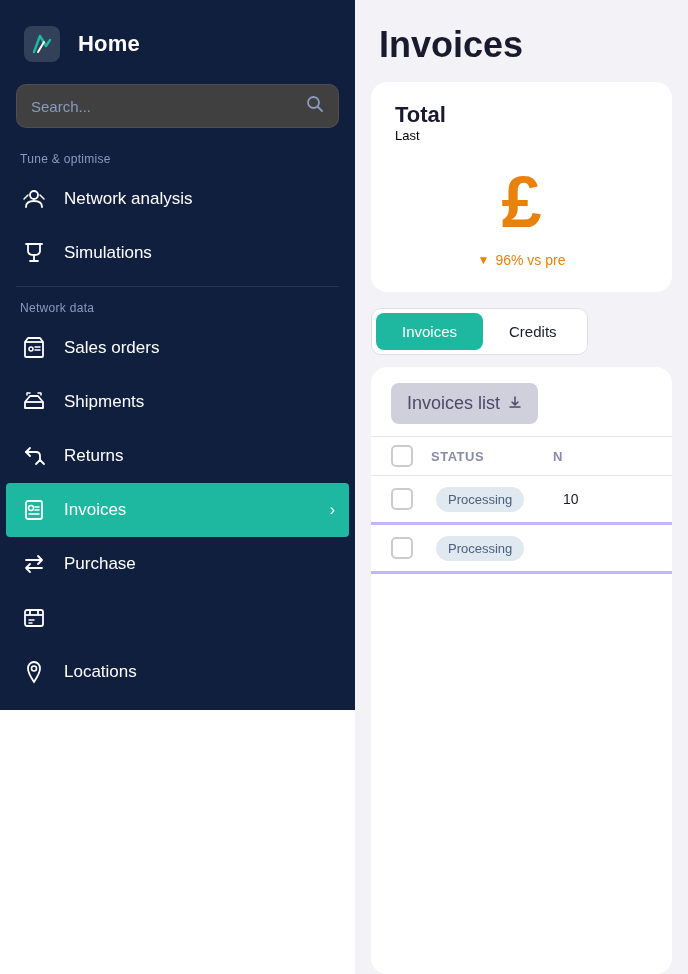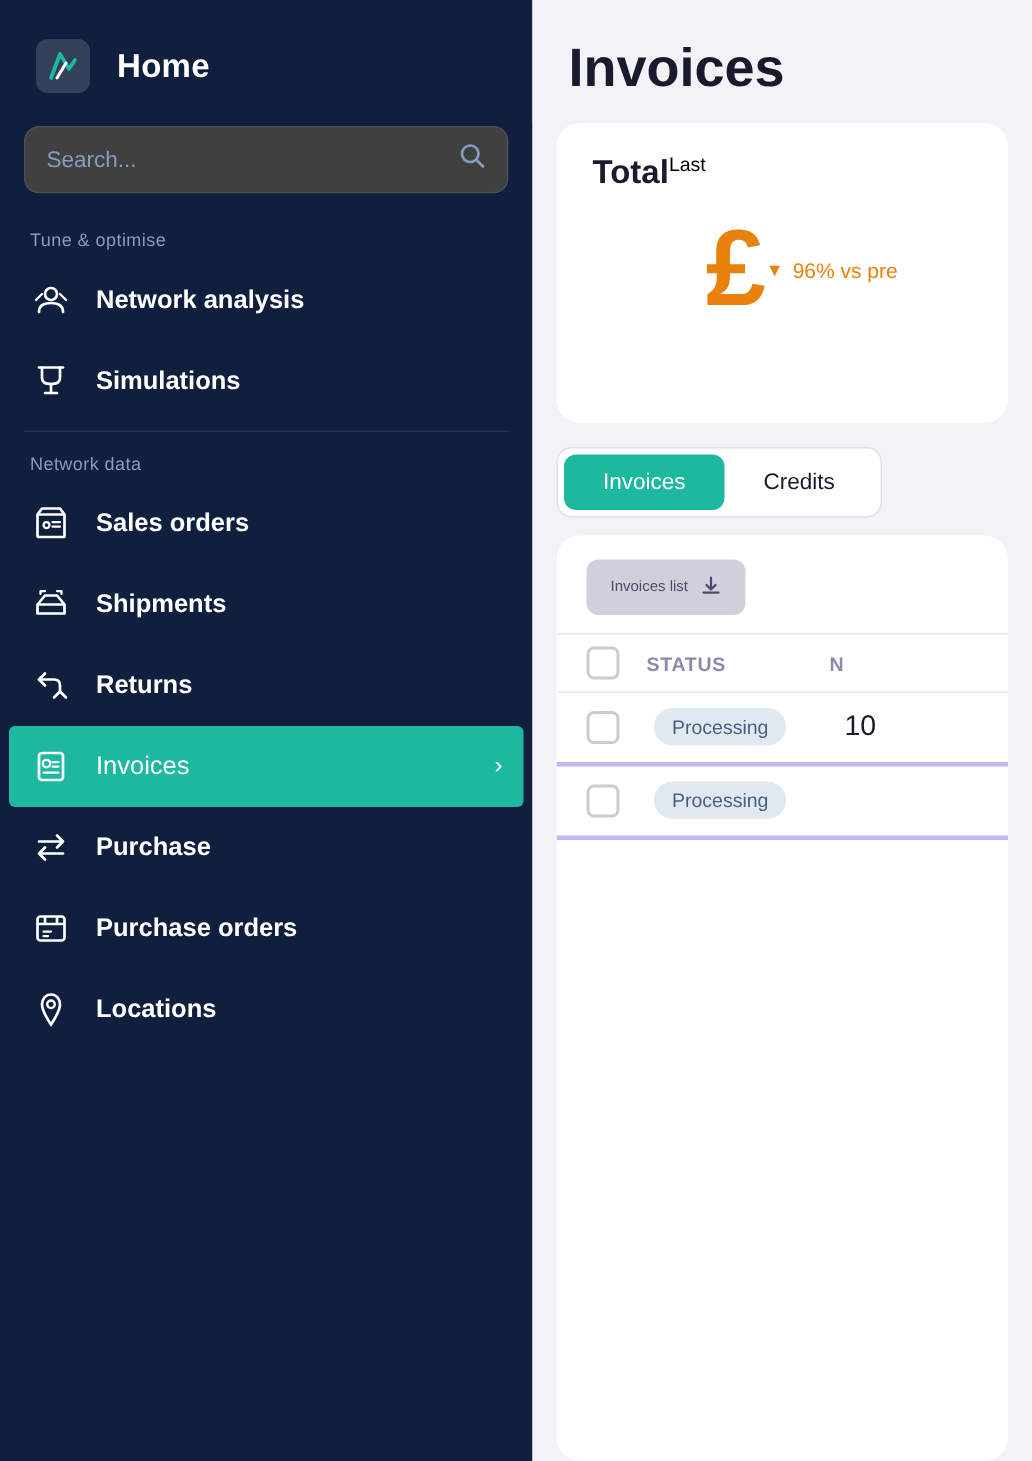--- a/index.html
+++ b/index.html
@@ -9,21 +9,21 @@
       height: 974px;
       overflow: hidden;
       display: flex;
     }
 
     
     .sidebar {
       width: 355px;
       min-width: 355px;
       background-color: #0f1f3d;
-      height: 974px;
+      height: 710px;
       display: flex;
       flex-direction: column;
       overflow: hidden;
     }
 
     .sidebar-header {
       display: flex;
       align-items: center;
       padding: 22px 20px 18px 20px;
       gap: 14px;
@@ -105,21 +105,21 @@
     .nav-item.active {
       background: #1eb8a0;
       border-radius: 4px;
       margin: 0 6px;
       padding: 13px 14px;
     }
 
     .nav-item-label {
       color: #ffffff;
       font-size: 17px;
-      font-weight: 700;
+      font-weight: 400;
       flex: 1;
     }
 
     .nav-item.active .nav-item-label {
       color: #ffffff;
       font-weight: 500;
     }
 
     .nav-icon {
       width: 28px;
@@ -159,20 +159,21 @@
       background: #f2f2f7;
     }
 
     
     .summary-card {
       background: #ffffff;
       border-radius: 16px;
       margin: 0 16px 16px 16px;
       padding: 20px 24px 24px 24px;
       display: flex;
+      flex-direction: column;
       align-items: center;
       min-height: 200px;
     }
 
     .summary-title {
       font-size: 22px;
       font-weight: 700;
       color: #1a1a2e;
       align-self: flex-start;
     }
@@ -248,21 +249,21 @@
       display: flex;
       align-items: center;
       gap: 10px;
     }
 
     .invoices-list-btn {
       background: #d0d0dc;
       border: none;
       border-radius: 8px;
       padding: 10px 16px;
-      font-size: 10px;
+      font-size: 18px;
       font-weight: 500;
       color: #4a4a6a;
       cursor: pointer;
       display: flex;
       align-items: center;
       gap: 8px;
     }
 
     .table-header-row {
       display: flex;
@@ -317,21 +318,21 @@
     .status-badge {
       background: #e0e8f0;
       color: #4a6080;
       border-radius: 20px;
       padding: 5px 12px;
       font-size: 13px;
       font-weight: 500;
     }
 
     .cell-text {
-      font-size: 19px;
+      font-size: 14px;
       color: #1a1a2e;
     }
   </style>
 </head>
 <body>
 
 <nav class="sidebar">
 
   <div class="sidebar-header">
     <div class="logo-icon">
@@ -449,21 +450,20 @@
     <div class="nav-icon">
       <svg width="24" height="24" viewBox="0 0 24 24" fill="none">
         <rect x="3" y="4" width="18" height="16" rx="2" stroke="white" stroke-width="1.8" fill="none"></rect>
         <line x1="3" y1="9" x2="21" y2="9" stroke="white" stroke-width="1.8"></line>
         <line x1="8" y1="4" x2="8" y2="9" stroke="white" stroke-width="1.8"></line>
         <line x1="16" y1="4" x2="16" y2="9" stroke="white" stroke-width="1.8"></line>
         <line x1="7" y1="14" x2="12" y2="14" stroke="white" stroke-width="1.5" stroke-linecap="round"></line>
         <line x1="7" y1="17" x2="10" y2="17" stroke="white" stroke-width="1.5" stroke-linecap="round"></line>
       </svg>
     </div>
-    <span class="nav-item-label">Purchase orders</span>
   </div>
 
   <div class="nav-item">
     <div class="nav-icon">
       <svg width="24" height="24" viewBox="0 0 24 24" fill="none">
         <path d="M12 2 C8.5 2 6 5 6 8.5 C6 13 12 22 12 22 C12 22 18 13 18 8.5 C18 5 15.5 2 12 2 Z" stroke="white" stroke-width="1.8" fill="none"></path>
         <circle cx="12" cy="8.5" r="2.5" stroke="white" stroke-width="1.6" fill="none"></circle>
       </svg>
     </div>
     <span class="nav-item-label">Locations</span>

